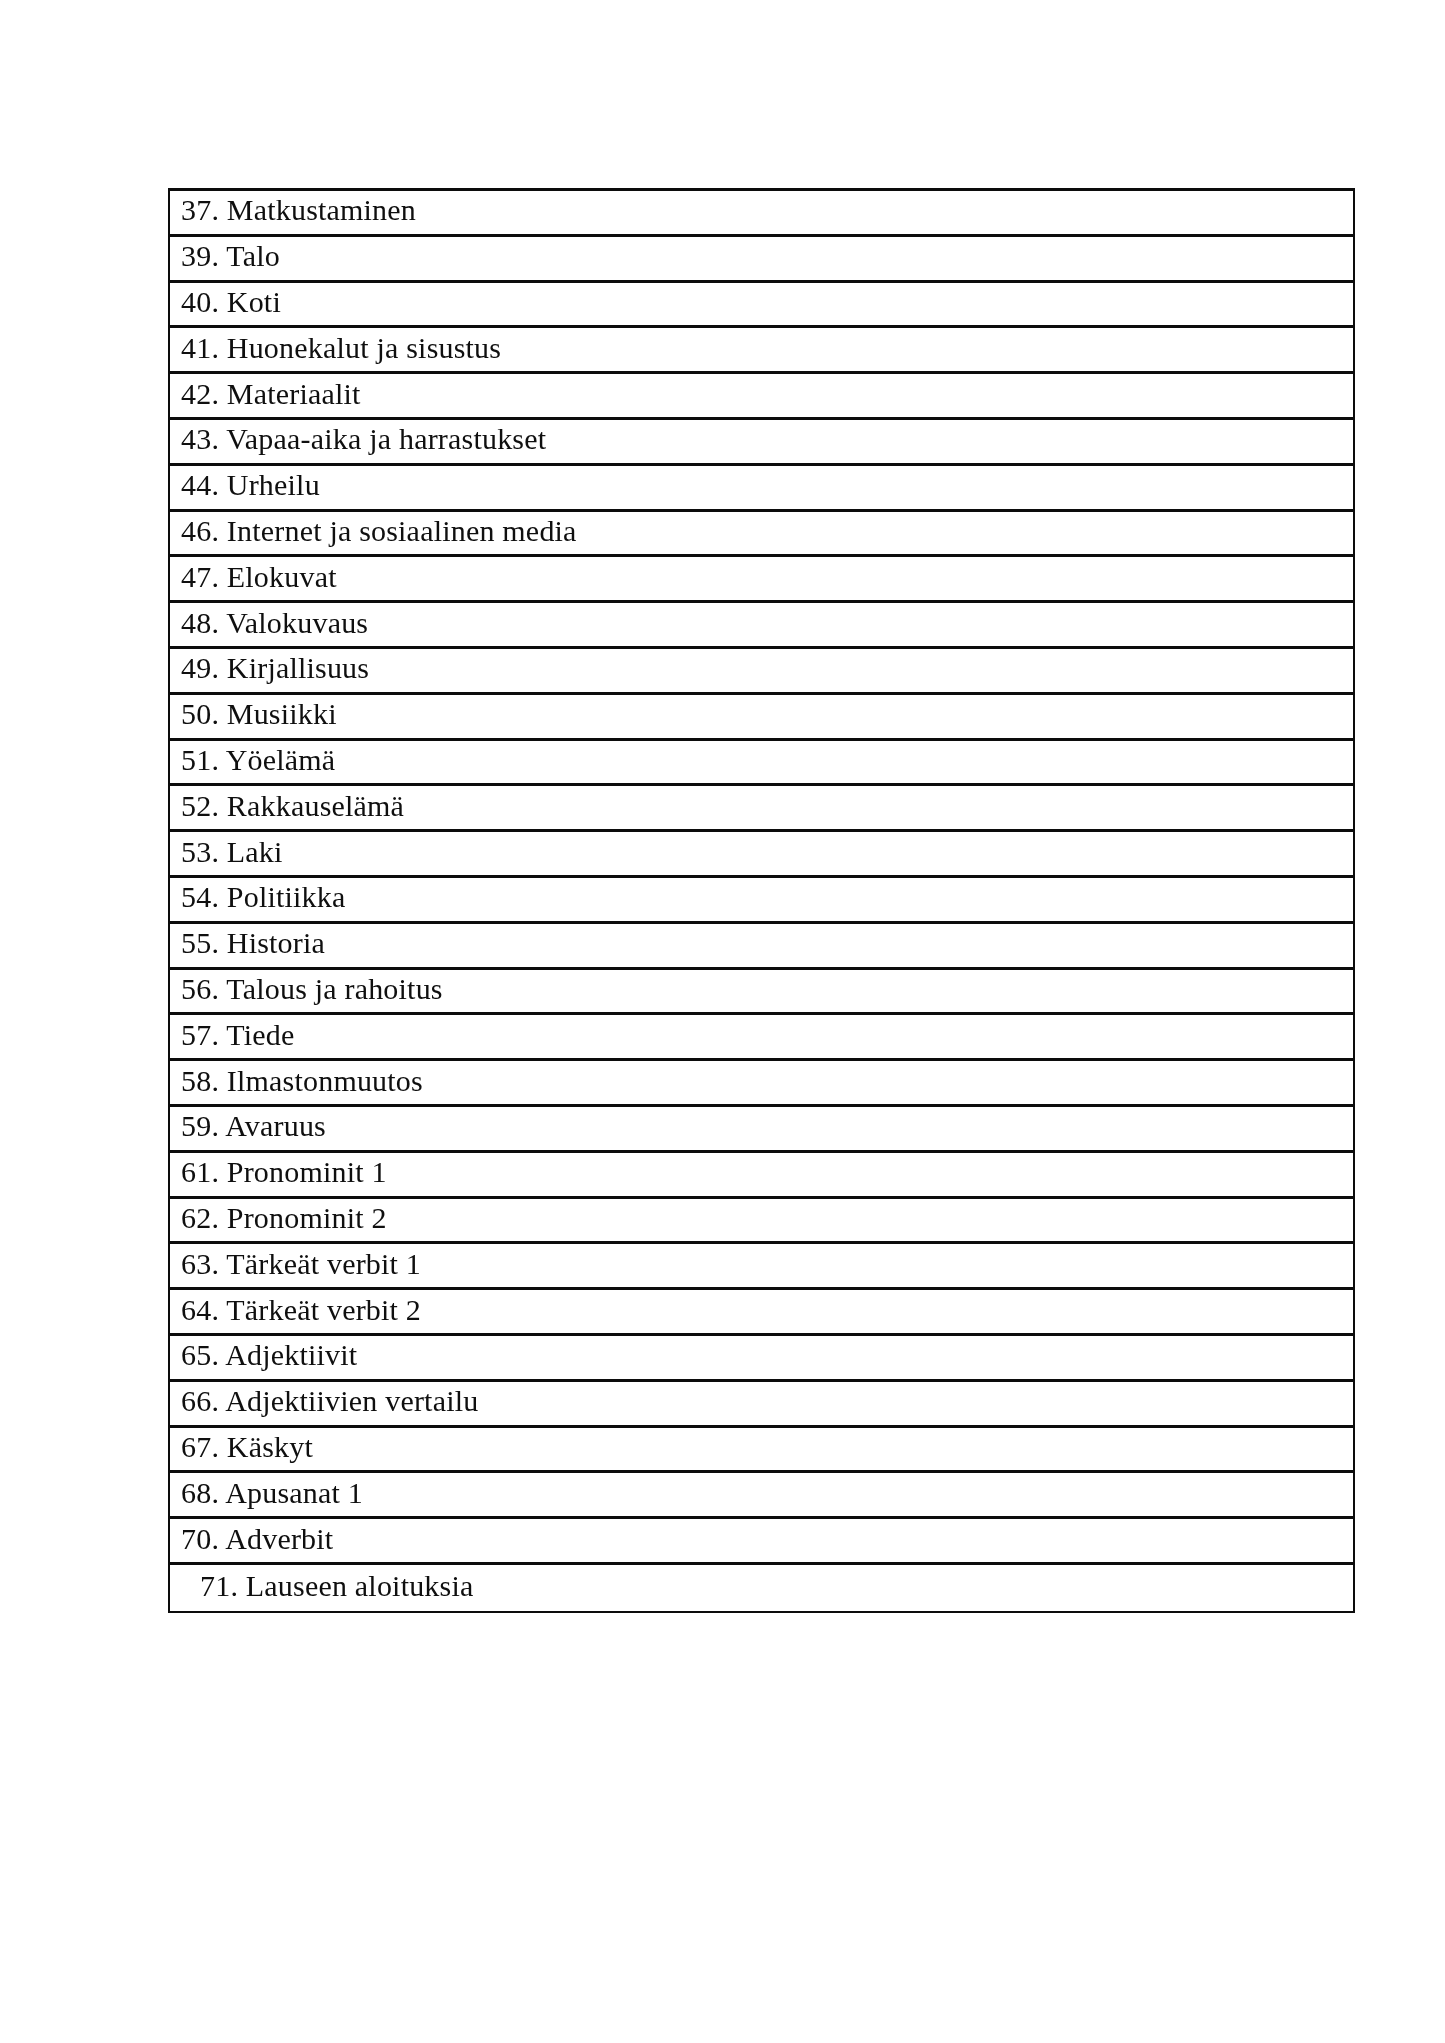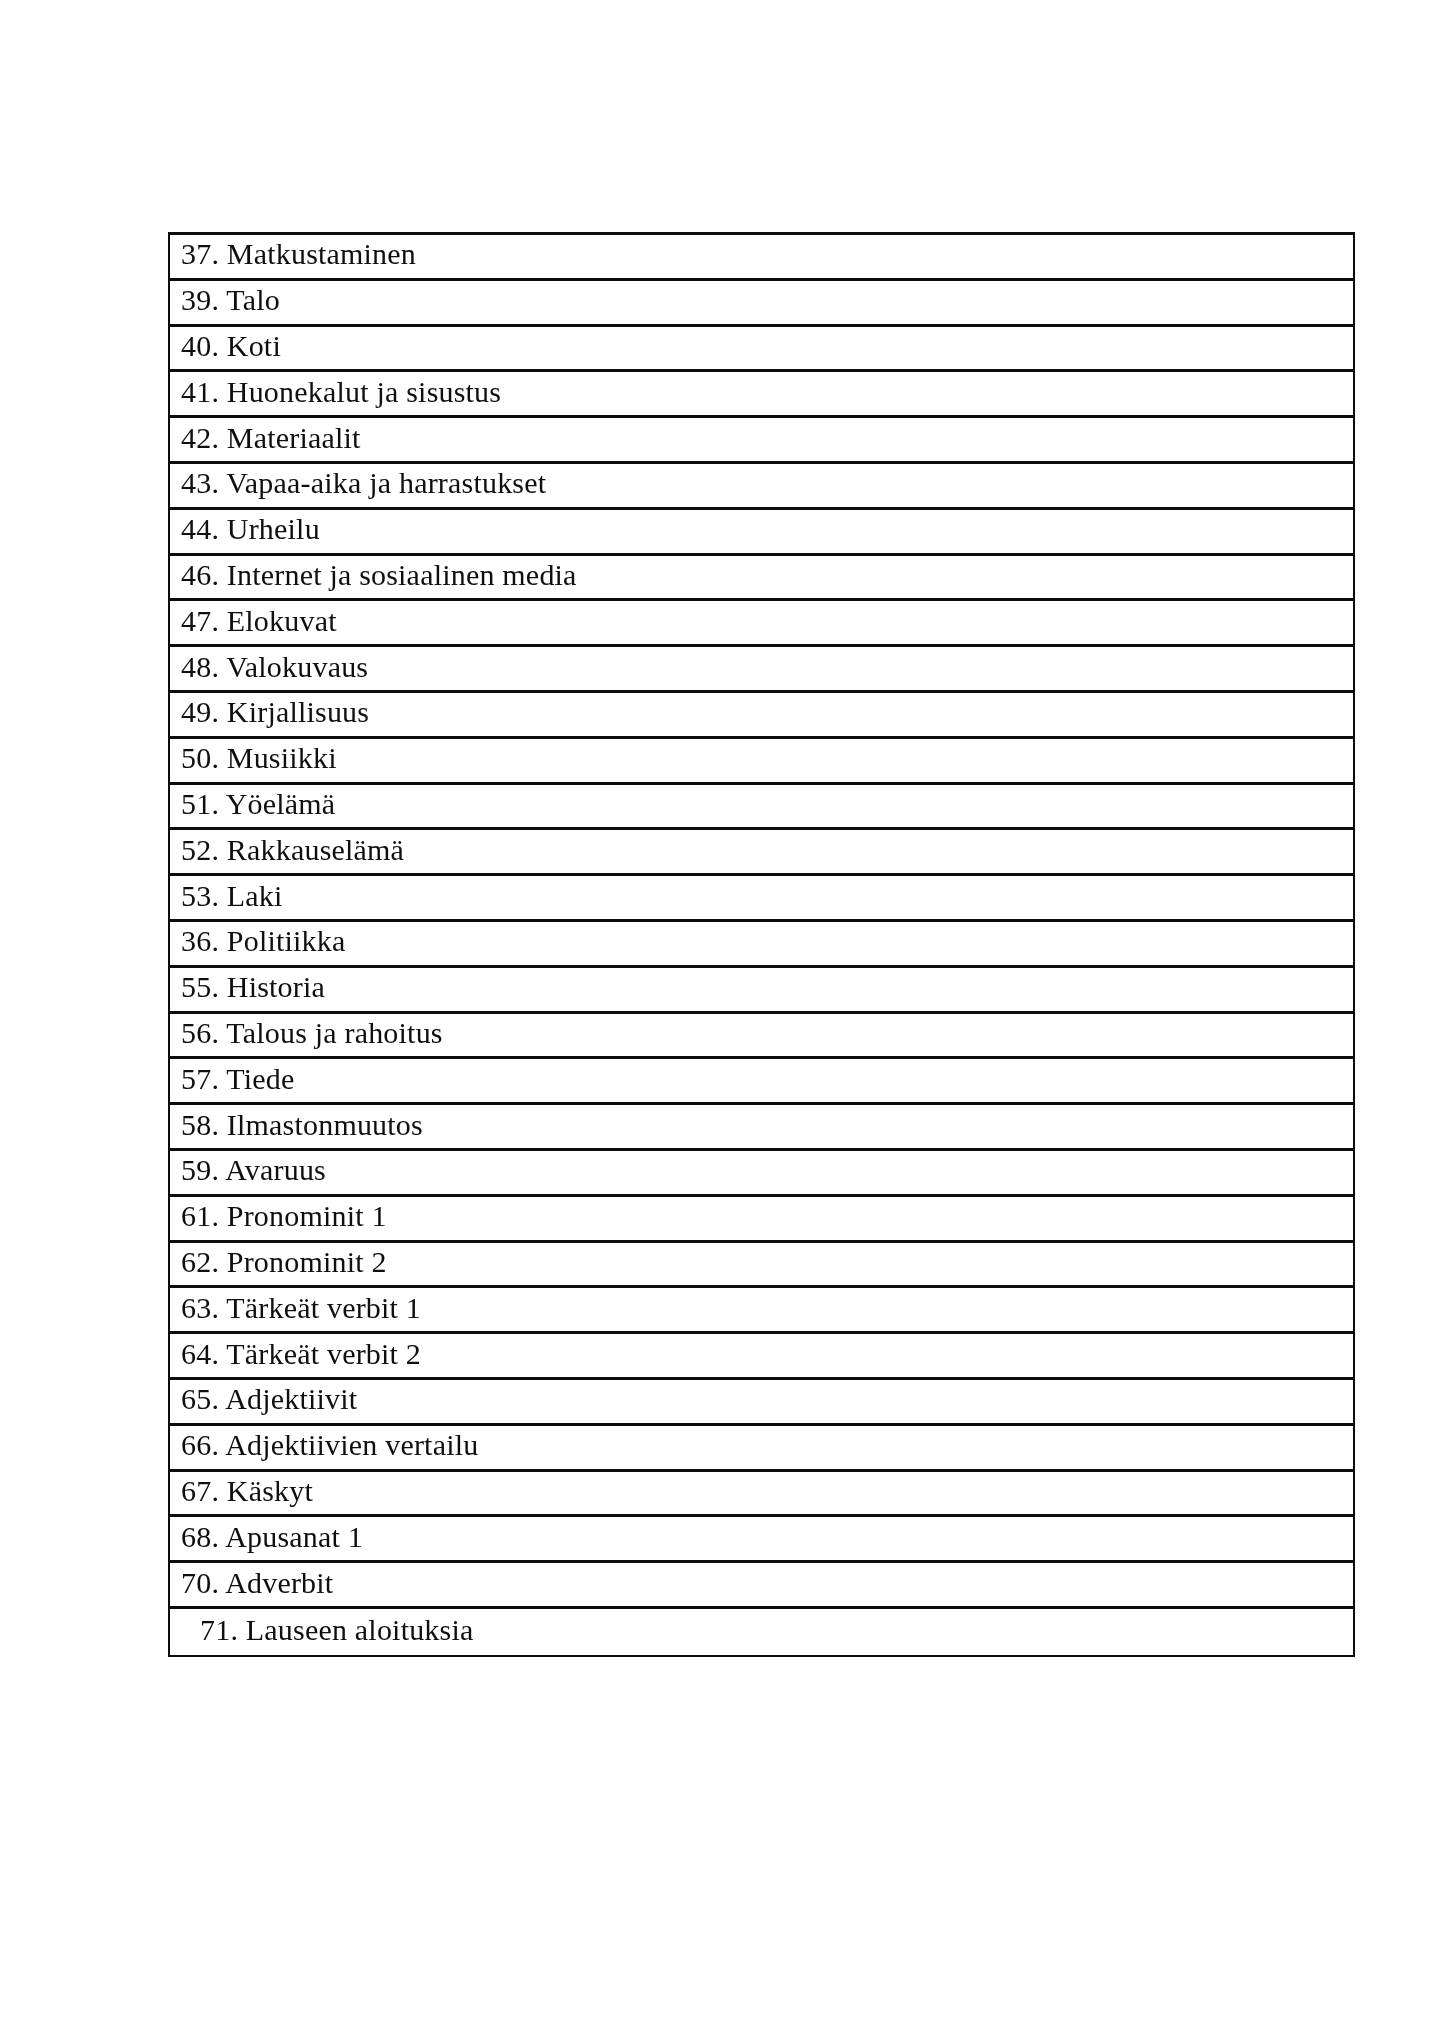--- a/index.html
+++ b/index.html
@@ -24,21 +24,20 @@
   }
   .toc-table {
     position: absolute;
     left: 168px;
     top: 188px;
     width: 1187px;
     border: 2px solid #0c0c0c;
     border-top-width: 3px;
     box-sizing: border-box;
     background: #ffffff;
-    margin-top: 44px;
   }
   .toc-row {
     height: 45.8px;
     box-sizing: border-box;
     border-bottom: 3px solid #0c0c0c;
     display: flex;
     align-items: center;
     padding-left: 11px;
     padding-right: 6px;
     overflow: hidden;
@@ -117,21 +116,21 @@
 
   <div class="toc-row">
     <span class="toc-row-label">52. Rakkauselämä</span>
   </div>
 
   <div class="toc-row">
     <span class="toc-row-label">53. Laki</span>
   </div>
 
   <div class="toc-row">
-    <span class="toc-row-label">36. Politiikka</span>
+    <span class="toc-row-label">54. Politiikka</span>
   </div>
 
   <div class="toc-row">
     <span class="toc-row-label">55. Historia</span>
   </div>
 
   <div class="toc-row">
     <span class="toc-row-label">56. Talous ja rahoitus</span>
   </div>
 

